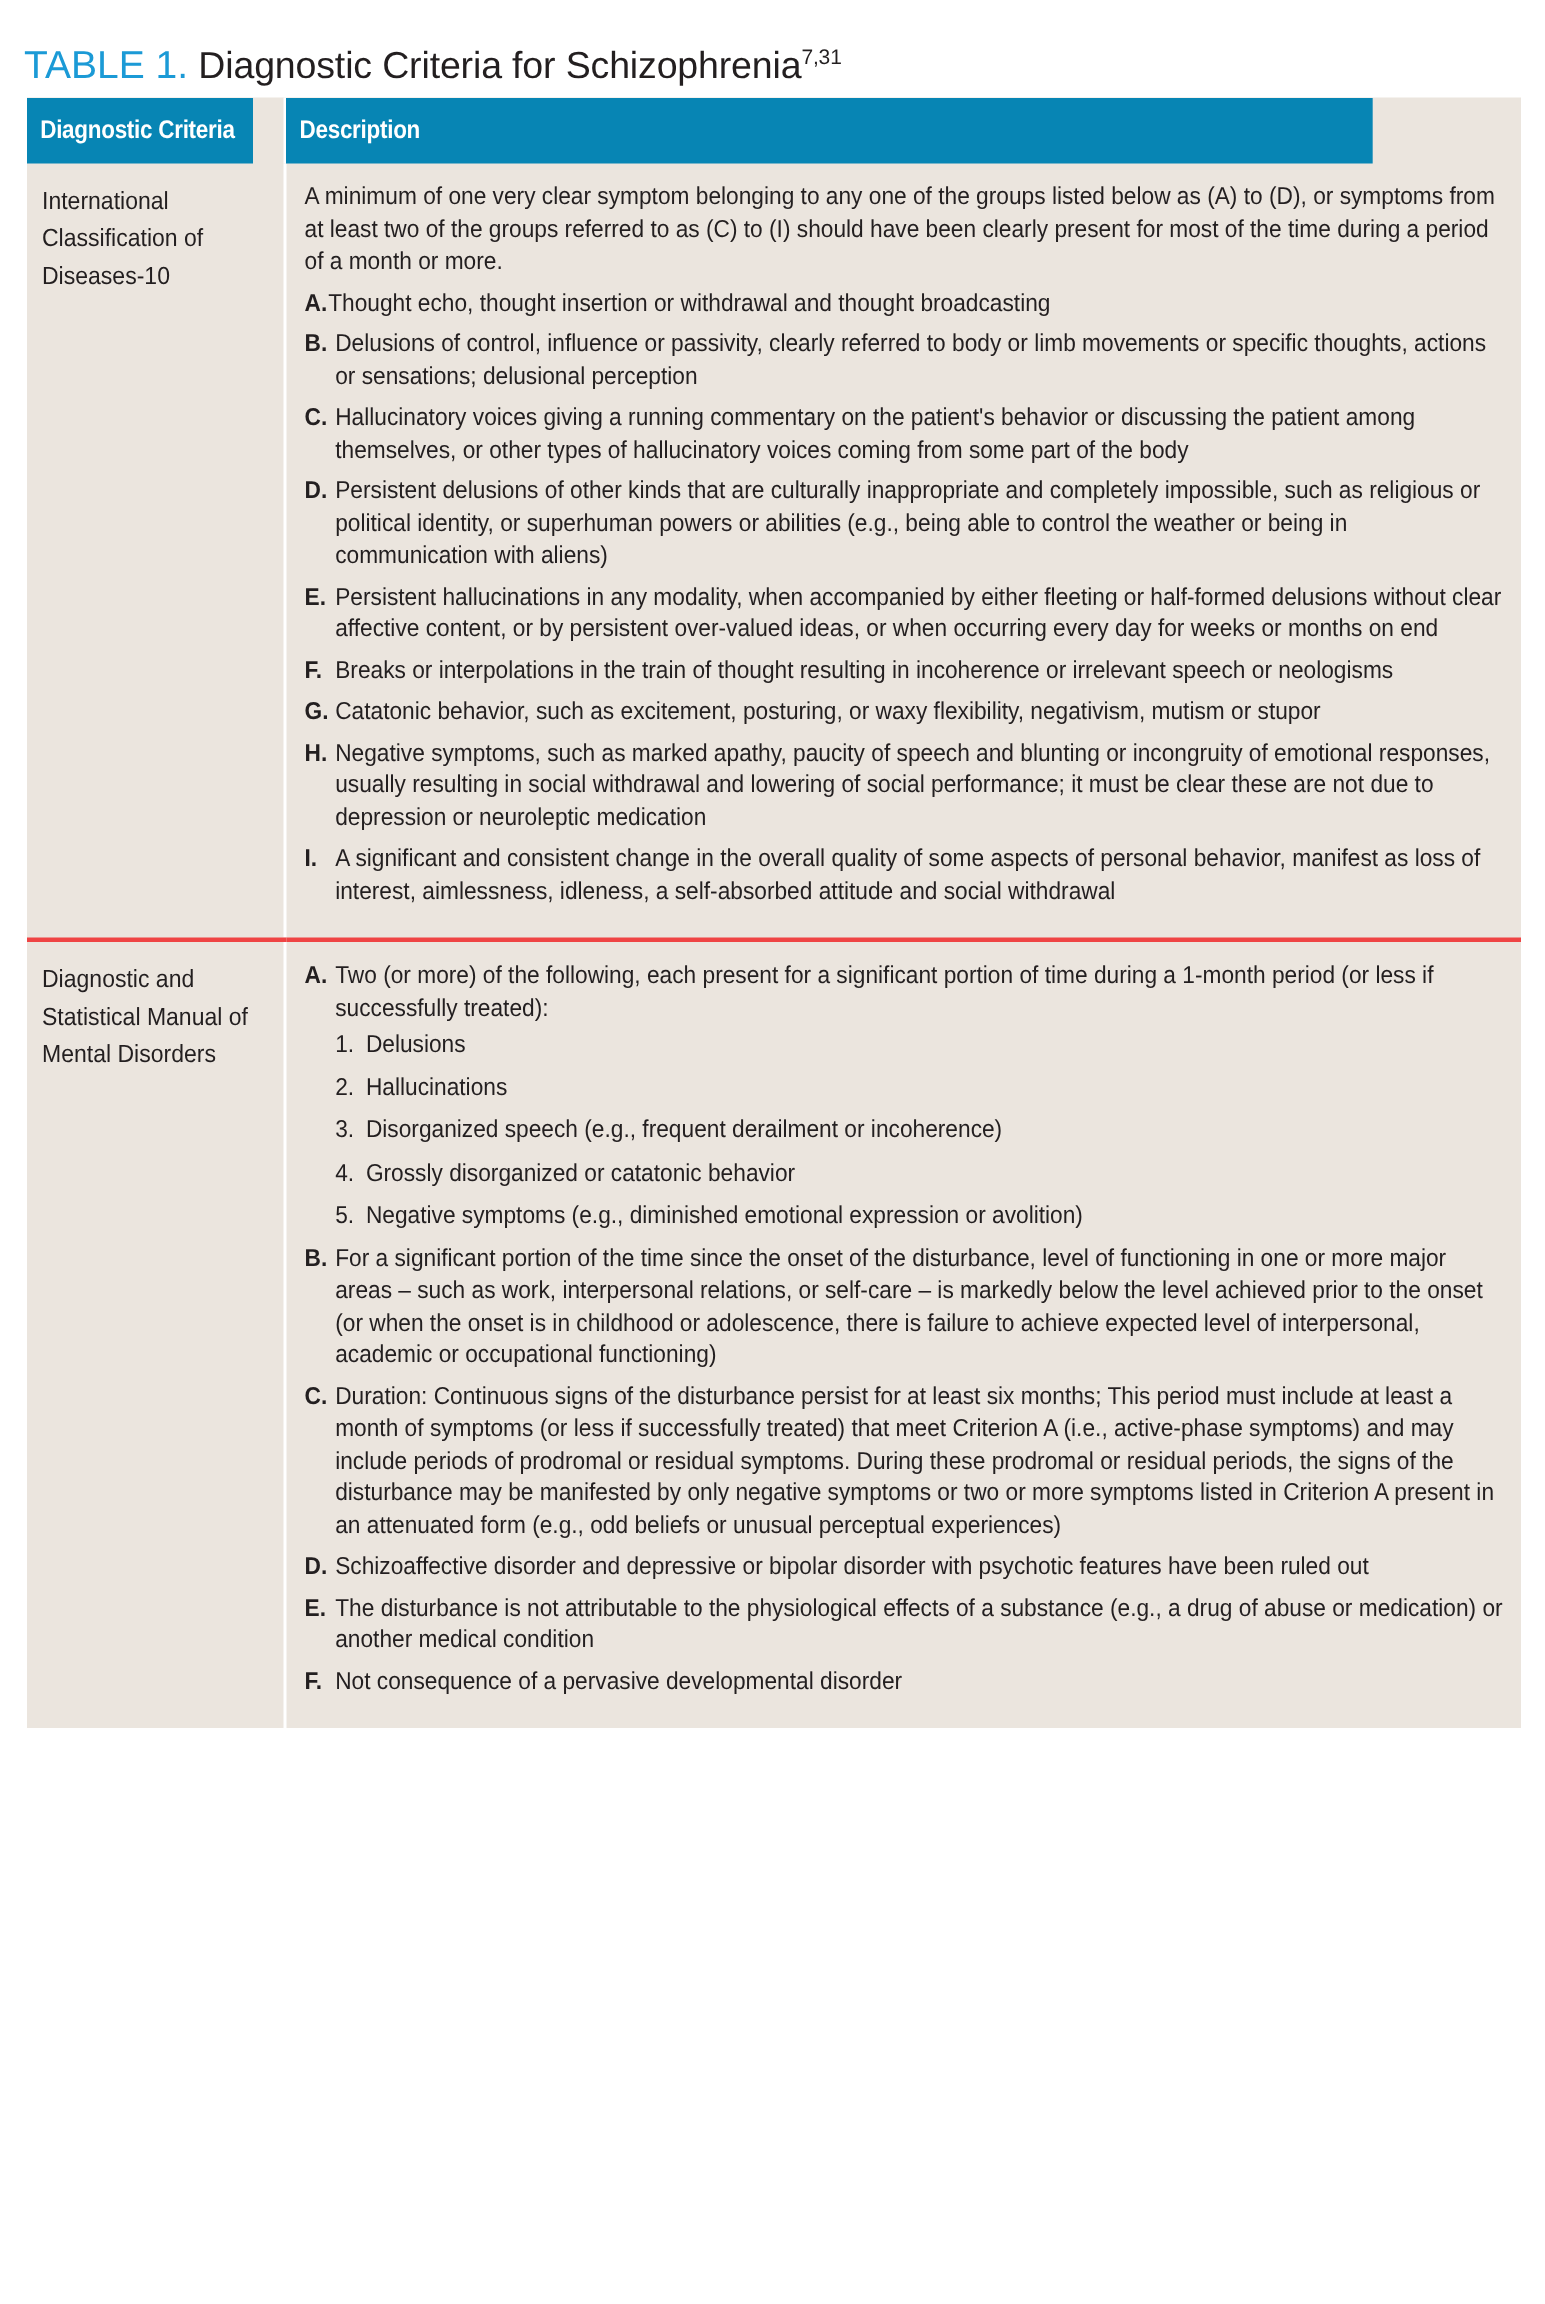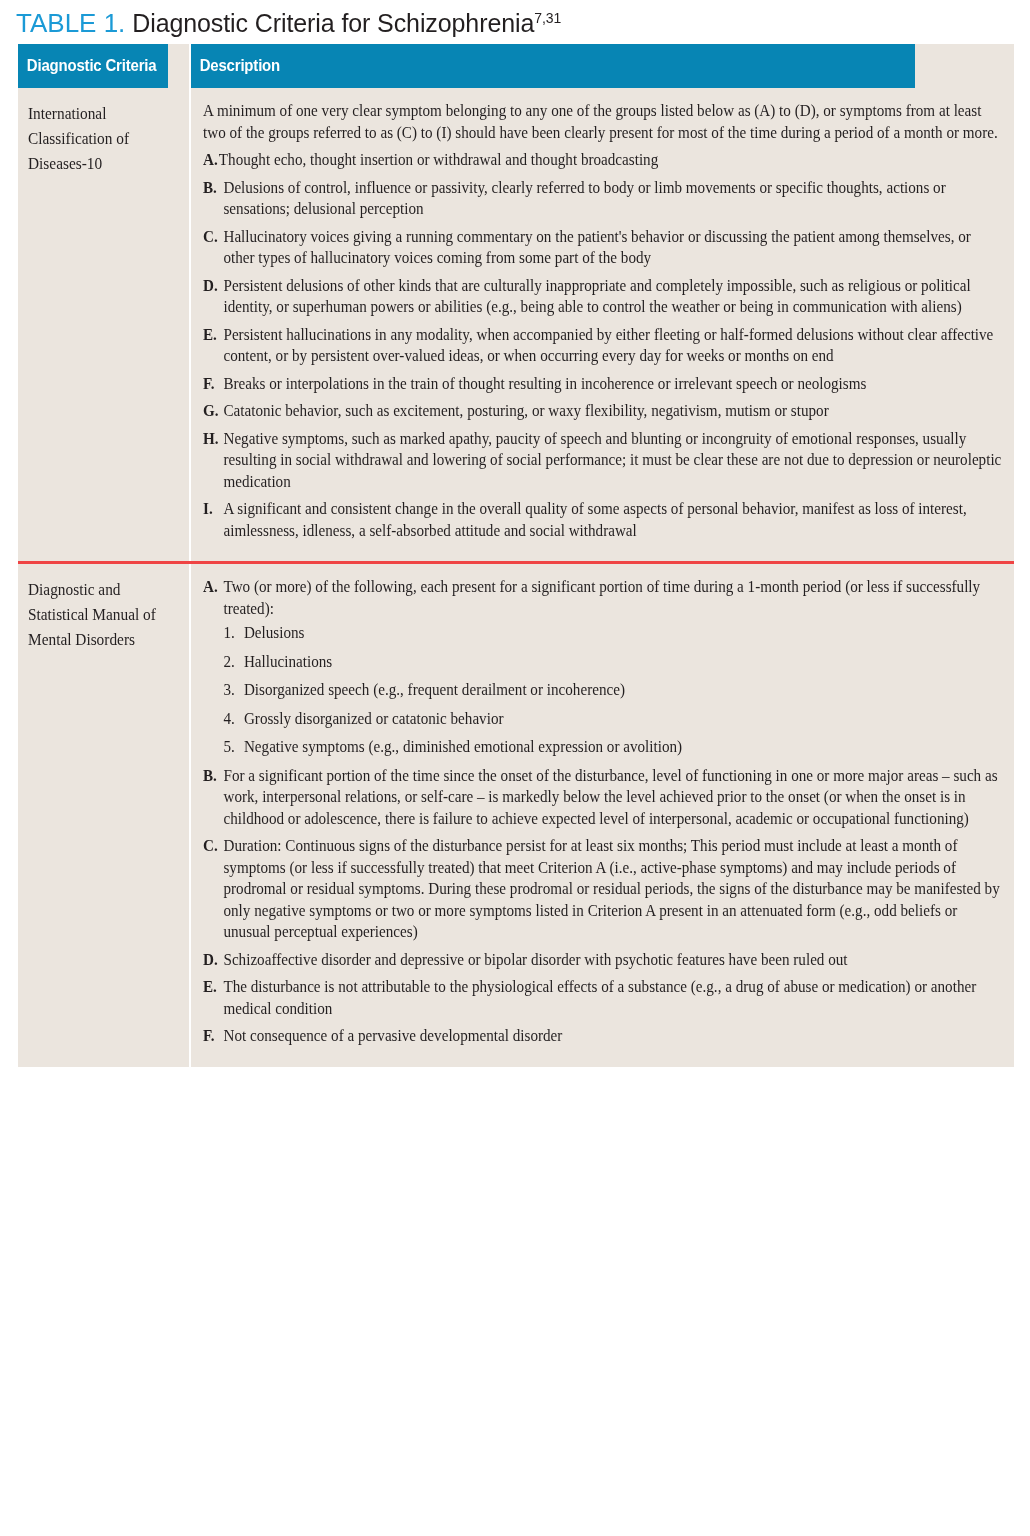--- a/index.html
+++ b/index.html
@@ -13,20 +13,21 @@
     font-family: "Liberation Sans", sans-serif;
     -webkit-font-smoothing: antialiased;
   }
   .page {
     position: relative;
     width: 1030px;
     height: 1420px;
     box-sizing: border-box;
     overflow: hidden;
     background: #ffffff;
+    margin-top: 20px;
   }
 
   
   .table-title {
     padding: 8px 0 6px 16px;
     font-size: 25px;
     line-height: 30px;
     color: #231f20;
     letter-spacing: -0.1px;
     white-space: nowrap;
@@ -72,21 +73,20 @@
   thead th.h1 { border-right: 2px solid #ffffff; }
   thead tr { height: 44px; }
 
   tbody td {
     background: #ebe5de;
     vertical-align: top;
     padding: 12px 10px 14px 12px;
     color: #231f20;
     font-size: 16.3px;
     line-height: 21.5px;
-    font-family: Liberation Serif, serif;
   }
   tbody td.criteria {
     border-right: 2px solid #ffffff;
     padding-left: 10px;
     padding-top: 13px;
     font-size: 16.5px;
     line-height: 25px;
   }
   tbody tr.row-sep td {
     border-top: 3px solid #ef4444;

